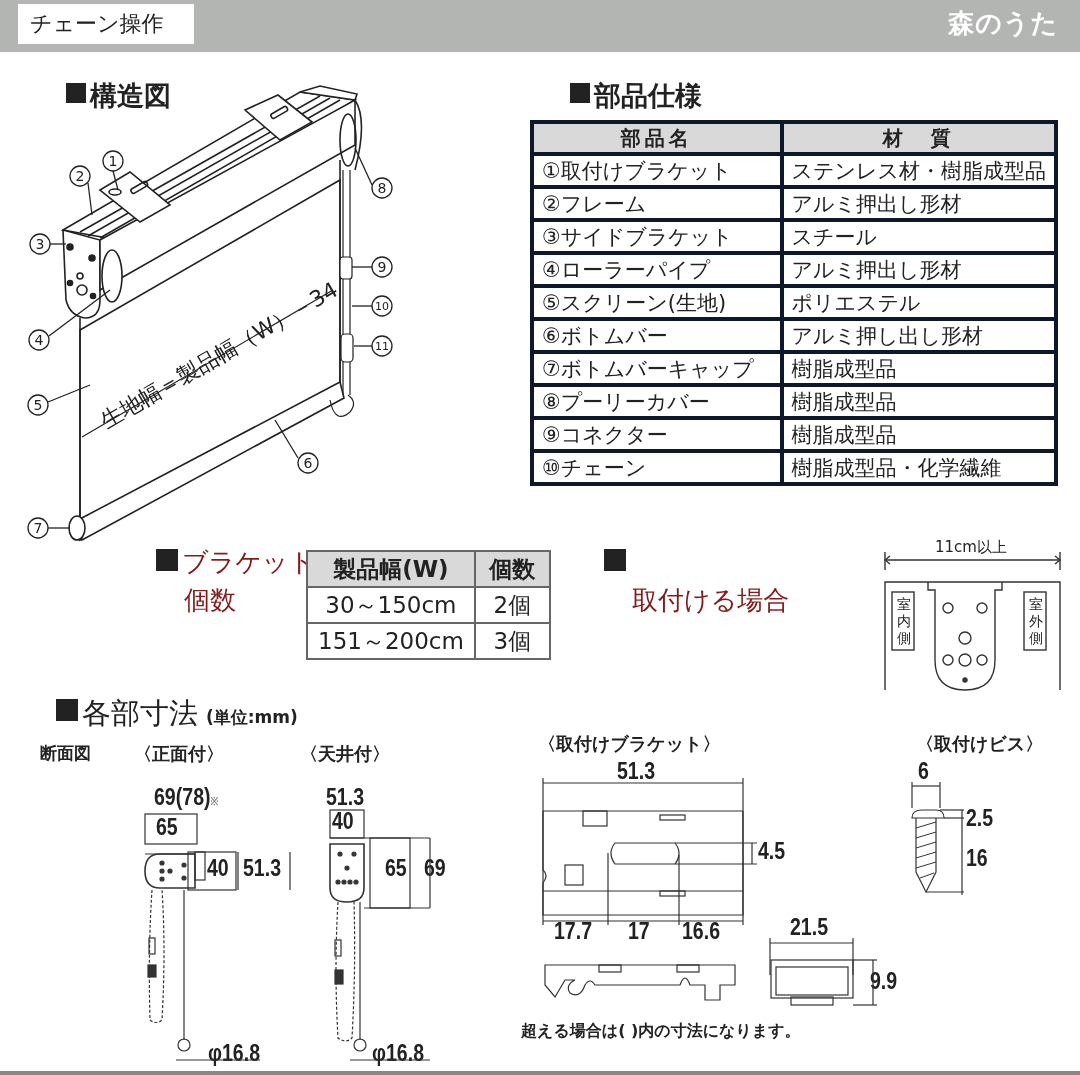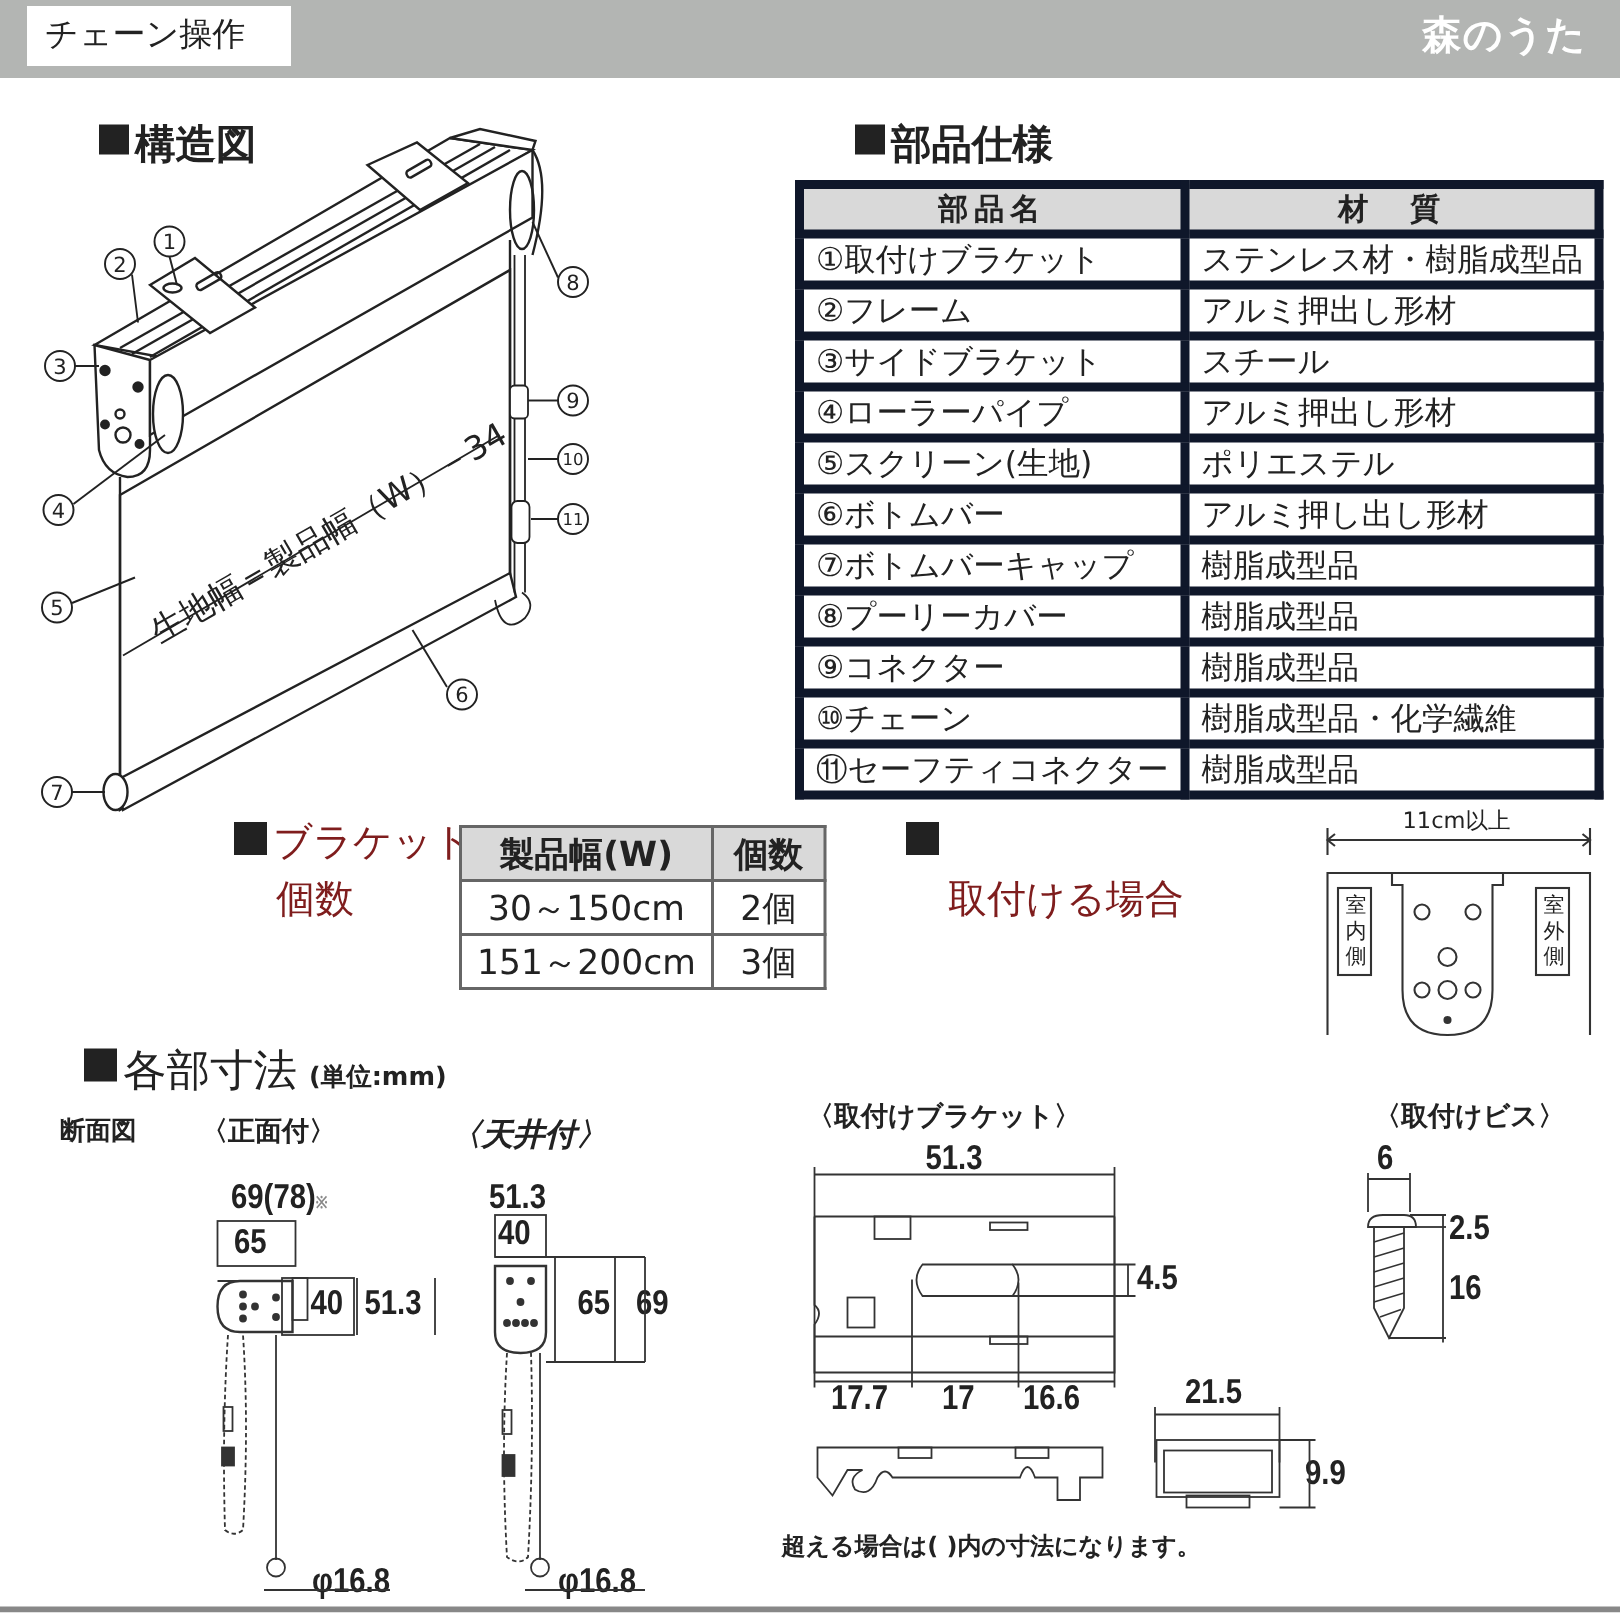--- a/index.html
+++ b/index.html
@@ -7,21 +7,21 @@
   .abs { position: absolute; }
   .header { left:0; top:0; width:1080px; height:52px; background:#b3b5b3; }
   .header-tab { left:18px; top:4px; width:176px; height:40px; background:#fff; font-size:22px; line-height:40px; padding-left:12px; color:#222; }
   .brand { right:22px; top:6px; font-size:26px; color:#fff; font-weight:bold; letter-spacing:1px; }
   .sec-title { font-size:27px; font-weight:bold; color:#222; white-space:nowrap;margin-left:36px; }
   .sec-title .sq { display:inline-block; width:20px; height:20px; background:#222; margin-right:4px; vertical-align:2px; }
   .sec-title2 { font-size:26px; color:#7f1d1d; line-height:40px; white-space:nowrap;margin-left:28px; }
   .sec-title2 .sq { display:inline-block; width:22px; height:22px; background:#222; margin-right:4px; vertical-align:0px; }
   table { border-collapse: collapse; }
   .parts-table { left:530px; top:120px; width:528px; font-size:21px; }
-  .parts-table td, .parts-table th { border:6px solid #0f172a; height:33px; padding:0 8px; white-space:nowrap; color:#222; }
+  .parts-table td, .parts-table th { border:4px solid #0f172a; height:33px; padding:0 8px; white-space:nowrap; color:#222; }
   .parts-table th { background:#d9d9d9; font-weight:bold; text-align:center; font-size:20px; letter-spacing:4px; height:32px; }
   .parts-table td:first-child { width:268px; }
   .bracket-table { left:306px; top:550px; font-size:23px; }
   .bracket-table td, .bracket-table th { border:2px solid #666; height:36px; text-align:center; padding:0 10px; white-space:nowrap; }
   .bracket-table th { background:#d9d9d9; font-weight:bold; }
   .small-label { font-size:17px; font-weight:bold; white-space:nowrap; }
   .dim { font-size:23px; font-family:"Liberation Sans", sans-serif; font-weight:bold; white-space:nowrap; color:#222; transform:scaleX(0.85); transform-origin:left; }
   .note { left:505px; top:1020px; font-size:16px; font-weight:bold; line-height:22px; color:#222; }
   .bottom-line { left:0; top:1071px; width:1080px; height:4px; background:#888; }
   svg { position:absolute; overflow:visible; }
@@ -166,24 +166,20 @@
         <td>樹脂成型品</td>
       </tr>
     <tr>
         <td>⑨コネクター</td>
         <td>樹脂成型品</td>
       </tr>
     <tr>
         <td>⑩チェーン</td>
         <td>樹脂成型品・化学繊維</td>
       </tr>
-    <tr>
-        <td>⑪セーフティコネクター</td>
-        <td>樹脂成型品</td>
-      </tr>
   </tbody>
 </table>
 
 <div class="abs sec-title2" style="left:128px;top:542px;"><span class="sq"></span><span>ブラケット</span></div>
 <div class="abs sec-title2" style="left:156px;top:580px;">個数</div>
 
 <table class="abs bracket-table">
   <thead>
     <tr>
       <th style="width:140px;">製品幅(W)</th>
@@ -226,21 +222,21 @@
     <rect x="154" y="42" width="22" height="58"></rect>
   </g>
 </svg>
 <div class="abs" style="left:896px;top:596px;width:16px;font-size:14px;line-height:17px;text-align:center;">室内側</div>
 <div class="abs" style="left:1028px;top:596px;width:16px;font-size:14px;line-height:17px;text-align:center;">室外側</div>
 
 <div class="abs sec-title" style="left:20px;top:694px;font-size:29px;font-weight:normal;"><span class="sq" style="width:22px;height:22px;"></span><span>各部寸法</span></div>
 <div class="abs small-label" style="left:206px;top:706px;">(単位:mm)</div>
 <div class="abs small-label" style="left:40px;top:742px;">断面図</div>
 <div class="abs small-label" style="left:134px;top:742px;font-size:18px;">〈正面付〉</div>
-<div class="abs small-label" style="left:300px;top:742px;font-size:21px;font-style:italic;">〈天井付〉</div>
+<div class="abs small-label" style="left:300px;top:742px;font-size:18px;">〈天井付〉</div>
 
 <div class="abs dim" style="left:154px;top:784px;"><span>69(78)</span><span style="font-size:11px;color:#888;">※</span></div>
 <div class="abs dim" style="left:156px;top:814px;">65</div>
 <div class="abs dim" style="left:207px;top:855px;">40</div>
 <div class="abs dim" style="left:243px;top:855px;">51.3</div>
 <div class="abs dim" style="left:208px;top:1040px;">φ16.8</div>
 <svg style="left:140px;top:810px;" width="170" height="255">
   <g fill="none" stroke="#333" stroke-width="1.2">
     <rect x="5" y="4" width="52" height="30"></rect>
     <line x1="5" y1="44" x2="55" y2="44"></line>

